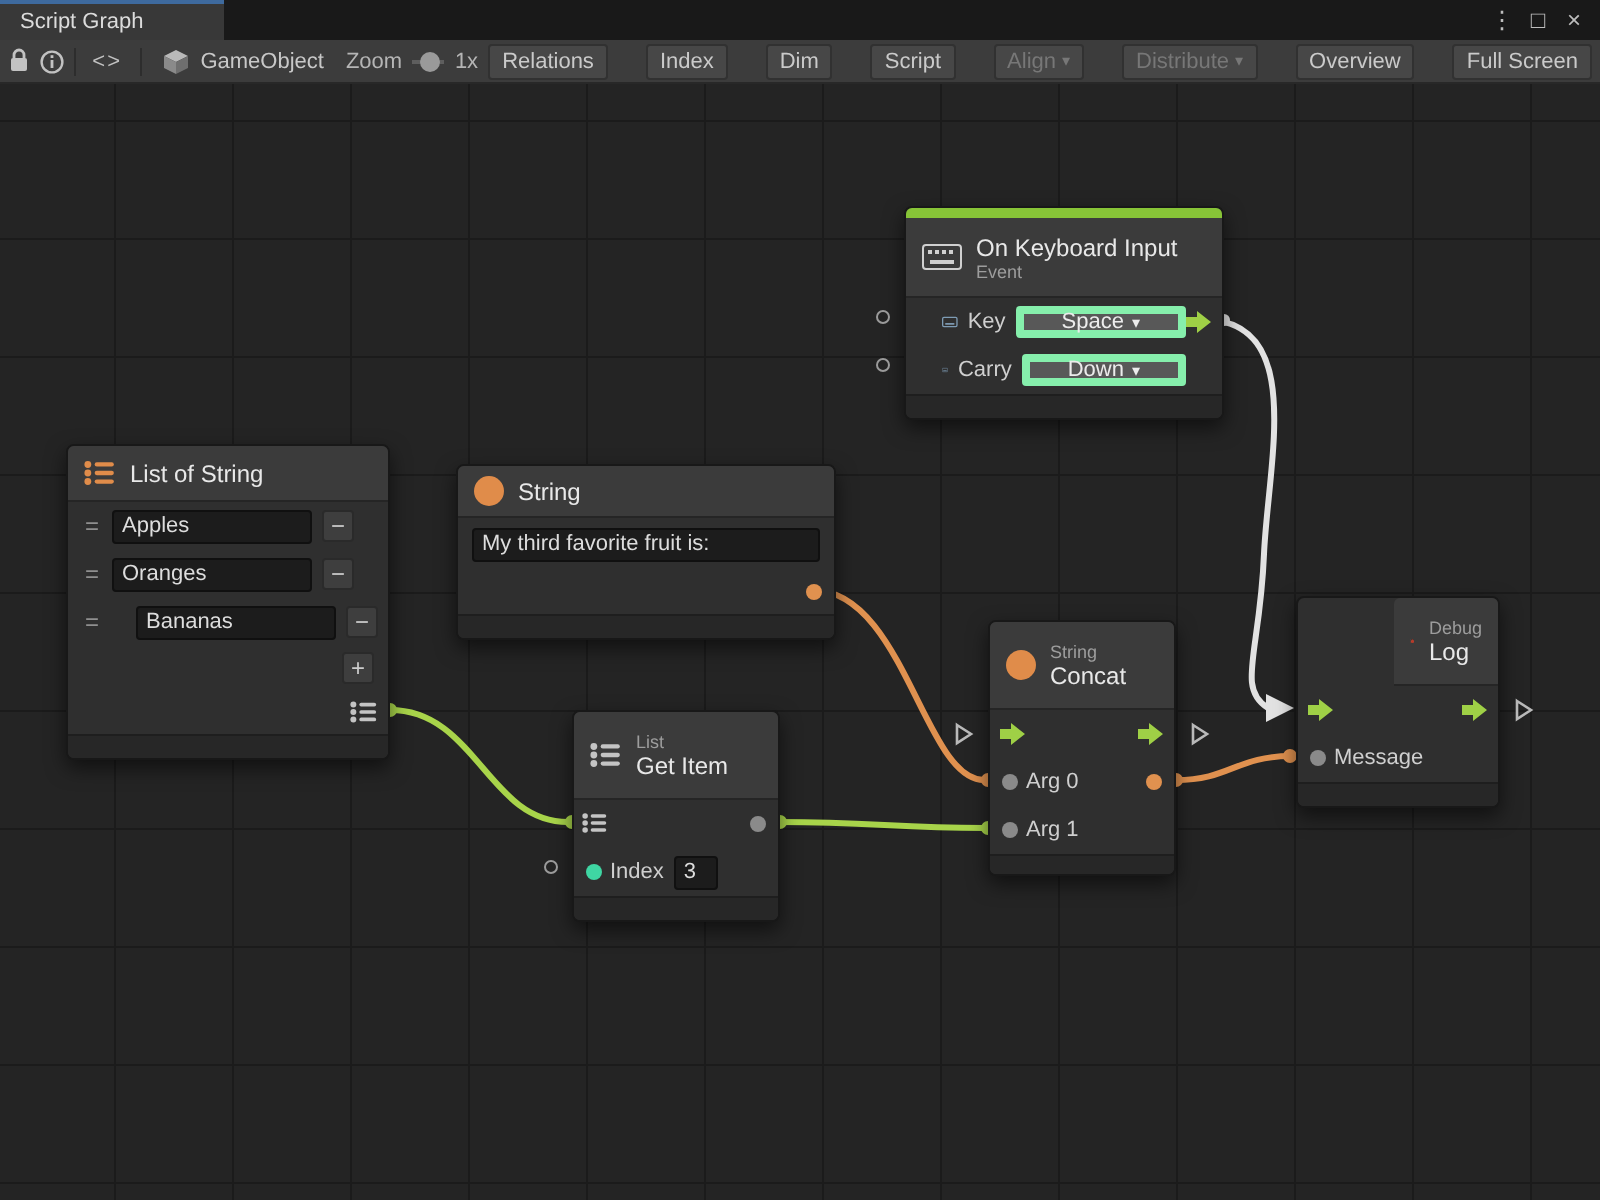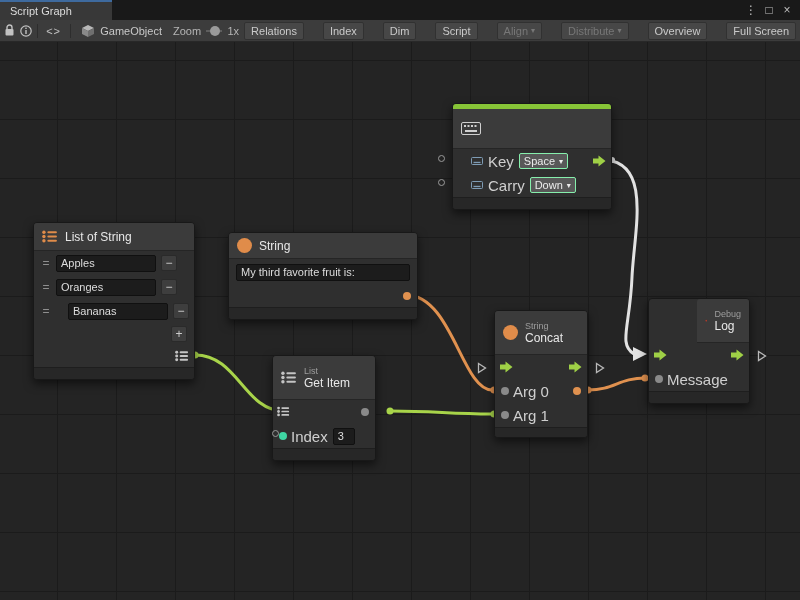--- a/index.html
+++ b/index.html
@@ -46,39 +46,39 @@
   .node { position:absolute; z-index:2; background:#2f2f2f; border:1px solid #181818;
     border-radius:4px; box-shadow:0 4px 10px rgba(0,0,0,.55); color:#cccccc; font-size:11px; }
   .event-strip { height:5px; background:#87c437; border-radius:3px 3px 0 0; }
   .nhead { display:flex; align-items:center; gap:7px; padding:0 8px; background:#3b3b3b;
     border-bottom:1px solid #252525; }
   .nhead.rounded { border-radius:3px 3px 0 0; }
   .ntitle { font-size:12px; color:#e8e8e8; white-space:nowrap; }
   .nsub, .ncat { font-size:9px; color:#9d9d9d; white-space:nowrap; }
   .nfoot { height:12px; background:#272727; border-top:1px solid #1e1e1e; border-radius:0 0 3px 3px; }
   .nrow { position:relative; height:24px; display:flex; align-items:center; gap:5px; padding:0 18px; }
-  .plabel { color:#cfcfcf; font-size:15px; white-space:nowrap; }
+  .plabel { color:#cfcfcf; font-size:11px; white-space:nowrap; }
   .circ { width:15px; height:15px; border-radius:50%; background:#e08c4a; flex:none; }
 
   .port { position:absolute; top:50%; width:8px; height:8px; margin-top:-4px; border-radius:50%; }
   .port.left { left:6px; } .port.right { right:6px; }
   .port.gray { background:#8a8a8a; } .port.orange { background:#e0914f; } .port.teal { background:#3fd6a3; }
   .flow { position:absolute; top:50%; margin-top:-6px; width:13px; height:12px; }
   .flow.left { left:5px; } .flow.right { right:5px; }
   .icon-port { position:absolute; top:50%; margin-top:-6px; }
   .icon-port.left { left:4px; } .icon-port.right { right:5px; }
 
   .hport { position:absolute; width:7px; height:7px; border:1.5px solid #9a9a9a; border-radius:50%;
     z-index:2; background:transparent; }
   .htri { position:absolute; z-index:2; }
 
   .nfield { background:#1c1c1c; border:1px solid #101010; border-radius:2px; color:#dddddd;
     font-size:11px; height:17px; padding:0 4px; font-family:inherit; }
-  .ndrop { background:#585858; border:1px solid #86efac; border-radius:2px; height:16px;
-    display:inline-flex; align-items:center; gap:4px; padding:0 4px; color:#ececec; font-size:11px; }
+  .ndrop { background:#585858; border:4px solid #86efac; border-radius:2px; height:16px;
+    display:inline-flex; align-items:center; gap:4px; padding:0 19px; color:#ececec; font-size:11px; }
   .sqbtn { width:16px; height:16px; background:#3e3e3e; border:1px solid #2a2a2a; border-radius:2px;
     color:#cccccc; font-size:12px; line-height:1; display:flex; align-items:center; justify-content:center;
     padding:0; flex:none; }
   .dragh { color:#8f8f8f; font-size:12px; width:10px; text-align:center; flex:none; }
   .listrow { position:relative; height:24px; display:flex; align-items:center; gap:5px; padding:0 7px; }
 </style>
 </head>
 <body>
 
 <div class="app">
@@ -173,20 +173,24 @@
         <svg width="20" height="13" viewBox="0 0 20 13">
             <rect x="0.5" y="0.5" width="19" height="12" rx="1.5" fill="none" stroke="#d0d0d0"></rect>
             <g fill="#d0d0d0">
               <rect x="3" y="3" width="2" height="2"></rect>
               <rect x="6.5" y="3" width="2" height="2"></rect>
               <rect x="10" y="3" width="2" height="2"></rect>
               <rect x="13.5" y="3" width="2" height="2"></rect>
               <rect x="4" y="8" width="12" height="2"></rect>
             </g>
           </svg>
+        <div>
+          <div class="ntitle">On Keyboard Input</div>
+          <div class="nsub">Event</div>
+        </div>
       </div>
       <div class="nrow">
         <svg width="12" height="8" viewBox="0 0 12 8">
             <rect x="0.5" y="0.5" width="11" height="7" rx="1" fill="none" stroke="#7e9cb5"></rect>
             <rect x="2.5" y="4.8" width="7" height="1.3" fill="#7e9cb5"></rect>
           </svg>
         <span class="plabel">Key</span>
         <span class="ndrop">
           <span>Space</span>
           <span class="dd-glyph">▾</span>
@@ -269,21 +273,21 @@
       </div>
       <div class="listrow" style="height:26px;">
         <input class="nfield" style="width: 100%;" value="My third favorite fruit is:">
       </div>
       <div class="nrow" style="height:22px;">
         <span class="port right orange"></span>
       </div>
       <div class="nfoot"></div>
     </div>
 
-    <div class="node" style="left:272px; top:313px; width:104px;">
+    <div class="node" style="left:286px; top:313px; width:104px;">
       <div class="nhead rounded" style="height:44px;">
         <svg width="16" height="13" viewBox="0 0 15 12">
             <g fill="#c4c4c4">
               <circle cx="1.8" cy="2" r="1.6"></circle>
               <circle cx="1.8" cy="6" r="1.6"></circle>
               <circle cx="1.8" cy="10" r="1.6"></circle>
               <rect x="5" y="1" width="9" height="2" rx="1"></rect>
               <rect x="5" y="5" width="9" height="2" rx="1"></rect>
               <rect x="5" y="9" width="9" height="2" rx="1"></rect>
             </g>

